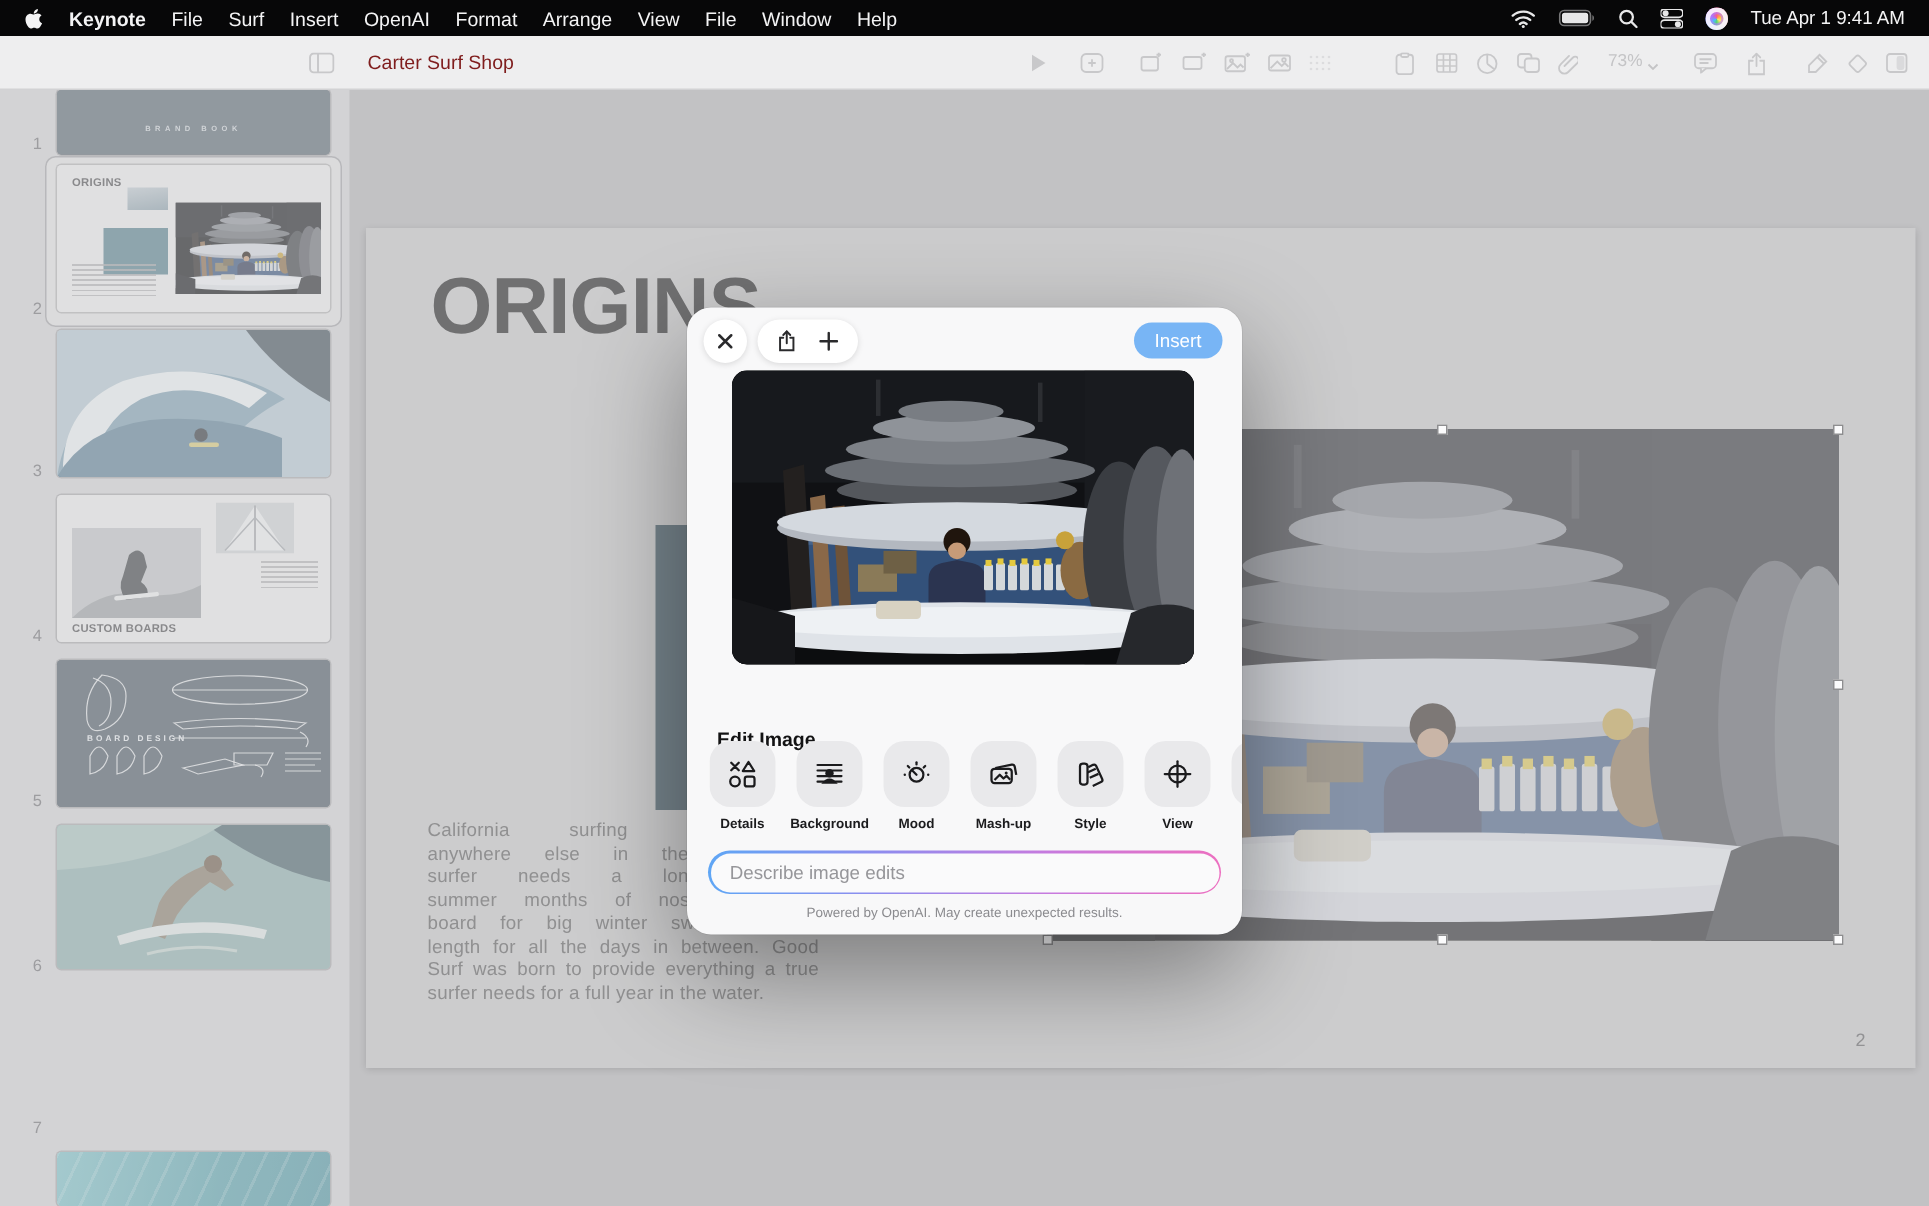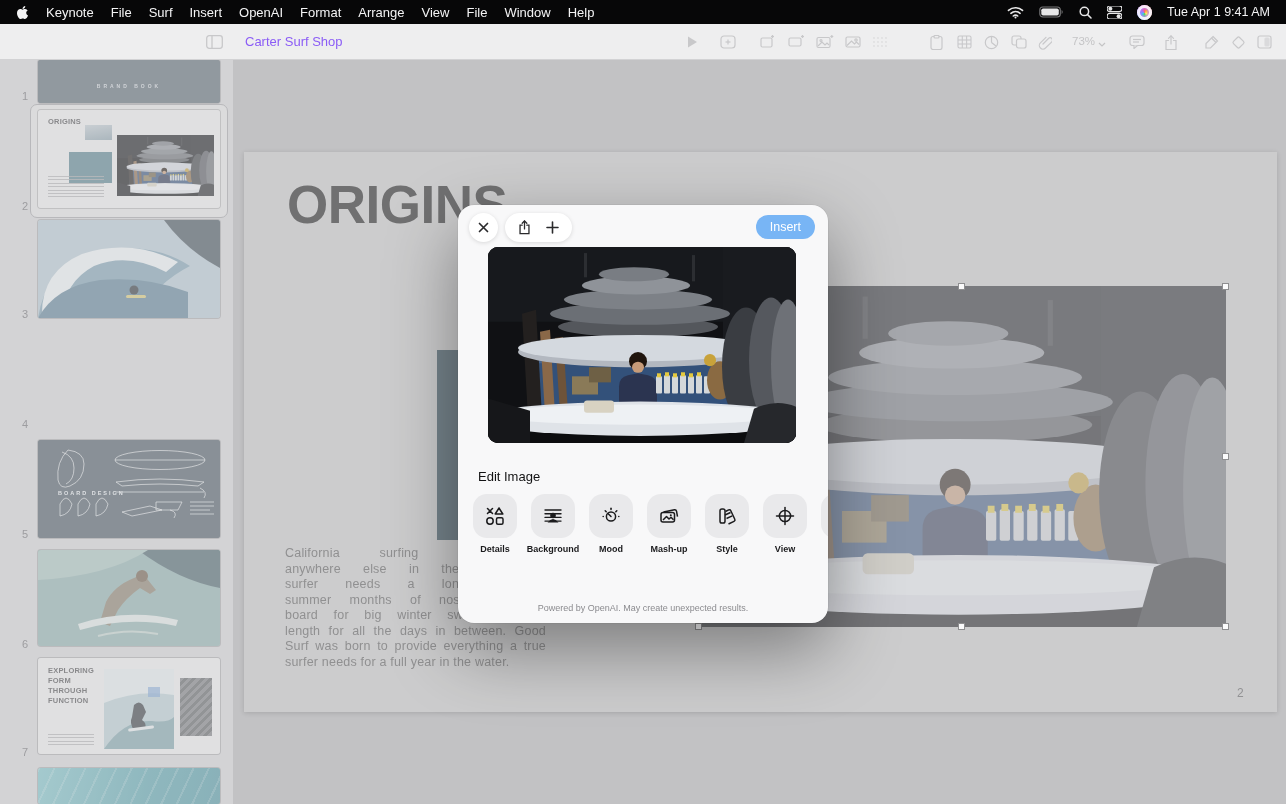--- a/index.html
+++ b/index.html
@@ -4,31 +4,31 @@
 <style>
   *{margin:0;padding:0;box-sizing:border-box}
   html,body{width:1286px;height:804px;overflow:hidden}
   body{position:relative;background:#c2c2c4;font-family:"Liberation Sans",sans-serif;-webkit-font-smoothing:antialiased}
   svg{display:block}
 
   
   .menubar{position:absolute;top:0;left:0;right:0;height:24px;background:#070708;color:#f4f4f5;
     display:flex;align-items:center;justify-content:space-between;padding:0 16px;font-size:13px;z-index:40}
   .mb-left{display:flex;align-items:center;gap:17px}
-  .mb-app{font-weight:400}
+  .mb-app{font-weight:700}
   .mb-item{font-weight:400}
   .mb-right{display:flex;align-items:center;gap:15px;font-size:12.5px}
   .mb-right svg{opacity:.95}
   .pg-dot{width:15px;height:15px;border-radius:50%;
     background:conic-gradient(#ff5d7e,#ffb340,#ffe66b,#55d471,#4bb9ff,#b06ef2,#ff5d7e);
     box-shadow:inset 0 0 0 3px rgba(255,255,255,.85),inset 0 0 0 4.5px rgba(180,120,255,.6)}
 
   
   .toolbar{position:absolute;top:24px;left:0;right:0;height:36px;background:#eeeeef;border-bottom:1px solid #d2d2d4;z-index:5}
-  .tb-title{position:absolute;left:245px;top:10px;font-size:13px;color:#8b5cf6}
+  .tb-title{position:absolute;left:245px;top:10px;font-size:13px;color:#7f1d1d}
   .tb-ic{position:absolute;top:11px;color:#c8c8ca}
   .tb-zoom{position:absolute;left:1072px;top:11px;color:#c4c4c6;font-size:11.5px;display:flex;align-items:flex-end;gap:3px}
 
   
   .sidebar{position:absolute;top:60px;left:0;width:234px;bottom:0;background:#d3d3d5;border-right:1px solid #c2c2c4;z-index:4}
   .snum{position:absolute;left:10px;width:18px;text-align:right;font-size:11px;color:#9d9da0}
   .thumb{position:absolute;left:38px;width:182px;border-radius:3px;overflow:hidden;box-shadow:0 0 0 1px rgba(125,125,130,.28)}
   .thumb::after{content:"";position:absolute;inset:0;background:rgba(209,209,212,.46);pointer-events:none}
   .selbox{position:absolute;left:30px;top:44px;width:198px;height:114px;background:#dbdbdc;border:1.5px solid #b8b8bb;border-radius:7px}
   .tinytext{background:repeating-linear-gradient(#a6a6a8 0,#a6a6a8 1px,transparent 1px,transparent 3.4px)}
@@ -50,21 +50,21 @@
   .dialog{position:absolute;left:458px;top:205px;width:370px;height:418px;background:#f8f8f9;border-radius:16px;
     box-shadow:0 26px 70px rgba(0,0,0,.4),0 0 0 .5px rgba(0,0,0,.07);z-index:30}
   .dlg-close{position:absolute;left:11px;top:8px;width:29px;height:29px;border-radius:50%;background:#fff;
     box-shadow:0 1px 4px rgba(0,0,0,.13);display:flex;align-items:center;justify-content:center;color:#2a2a2c}
   .dlg-pill{position:absolute;left:47px;top:8px;height:29px;border-radius:15px;background:#fff;
     box-shadow:0 1px 4px rgba(0,0,0,.13);display:flex;align-items:center;gap:15px;padding:0 13px;color:#2a2a2c}
   .dlg-insert{position:absolute;right:13px;top:10px;height:24px;padding:0 14px;border-radius:12px;background:#78b5f5;
     color:#fff;font-size:12.5px;font-weight:400;display:flex;align-items:center;border:none}
   .dlg-preview{position:absolute;left:30px;top:42px;width:308px;height:196px;border-radius:10px;overflow:hidden;background:#0f1013}
   .dlg-preview svg{width:100%;height:100%}
-  .dlg-heading{position:absolute;left:20px;top:264px;font-size:13px;font-weight:400;color:#131314}
+  .dlg-heading{position:absolute;left:20px;top:280px;font-size:13px;font-weight:700;color:#131314}
   .tools{position:absolute;left:15px;top:289px;width:355px;height:66px;display:flex;gap:14px;overflow:hidden}
   .tool{width:44px;flex:0 0 44px;display:flex;flex-direction:column;align-items:center}
   .tool-btn{width:44px;height:44px;border-radius:14px;background:#e9e9eb;display:flex;align-items:center;justify-content:center;color:#1b1b1d}
   .tool-label{margin-top:6px;font-size:9px;font-weight:700;color:#1b1b1d;white-space:nowrap}
   .dlg-input-wrap{position:absolute;left:14px;top:362px;width:342px;height:29px;border-radius:15px;padding:1.5px;
     background:linear-gradient(90deg,#5fa6f5,#8f8cee,#c77ade,#ec6fc0)}
   .dlg-input{width:100%;height:100%;border-radius:14px;background:#fafafb;border:none;outline:none;padding:0 13px;
     font-size:12.5px;color:#333;font-family:"Liberation Sans",sans-serif}
   .dlg-input::placeholder{color:#96969a}
   .dlg-footer{position:absolute;left:0;right:0;top:398px;text-align:center;font-size:9px;color:#8b8b8f}
@@ -352,20 +352,36 @@
       <rect width="182" height="98" fill="#b6c8d2"></rect>
       <path d="M182 0 L182 48 Q148 30 126 0 Z" fill="#42505a"></path>
       <path d="M0 98 Q8 46 58 32 Q112 20 152 46 Q120 62 96 98 Z" fill="#7ea0b2"></path>
       <path d="M4 98 Q2 52 44 34 Q94 18 140 42 L128 52 Q90 32 56 46 Q26 62 24 98 Z" fill="#edf2f4"></path>
       <path d="M0 98 Q18 66 62 60 Q110 56 150 72 L150 98 Z" fill="#5d8096"></path>
       <circle cx="96" cy="70" r="4.5" fill="#2e3338"></circle>
       <rect x="88" y="75" width="20" height="3" rx="1.5" fill="#d9c977"></rect>
     </svg>
   </div>
 
+  <div class="thumb t-white" style="top:270px;height:98px">
+    <svg viewBox="0 0 86 60" style="position:absolute;left:10px;top:22px;width:86px;height:60px">
+      <rect width="86" height="60" fill="#c2c5c7"></rect>
+      <path d="M0 60 Q20 40 48 44 Q70 47 86 38 L86 60 Z" fill="#9ea2a5"></path>
+      <path d="M38 18 q6-6 10 0 l2 8 -4 10 q6 4 4 10 l-14 2 q-6-8-2-16 z" fill="#3c4044"></path>
+      <rect x="28" y="44" width="30" height="3" rx="1.5" fill="#eceeef" transform="rotate(-6 43 45)"></rect>
+    </svg>
+    <svg viewBox="0 0 52 34" style="position:absolute;left:106px;top:5px;width:52px;height:34px">
+      <rect width="52" height="34" fill="#cfd2d4"></rect>
+      <path d="M26 2 L46 32 L6 32 Z" fill="#eef0f1"></path>
+      <path d="M26 2 L26 32" stroke="#8e9296" stroke-width="1"></path>
+      <path d="M6 32 L26 10 L46 32" fill="none" stroke="#a2a6aa" stroke-width="1"></path>
+    </svg>
+    <span class="mini-lbl" style="left:10px;top:84px">CUSTOM BOARDS</span>
+    <div class="tinytext" style="position:absolute;left:136px;top:44px;width:38px;height:20px;opacity:.8"></div>
+  </div>
 
   <div class="thumb" style="top:380px;height:98px;background:#4c5a65">
     <svg viewBox="0 0 182 98" style="width:100%;height:100%" fill="none" stroke="rgba(255,255,255,.8)" stroke-width=".8">
       <path d="M30 10 q16 2 16 14 q0 16 -14 22 q-10 4 -12 -6 q-2 -18 10 -30 Z"></path>
       <path d="M24 12 q12 4 12 16 q0 12 -8 16"></path>
       <ellipse cx="122" cy="20" rx="45" ry="9.5"></ellipse>
       <line x1="77" y1="20" x2="167" y2="20"></line>
       <path d="M78 42 Q122 36 166 42 L160 46 Q122 42 84 46 Z"></path>
       <line x1="78" y1="52" x2="166" y2="52"></line>
       <path d="M162 48 q8 4 4 10"></path>
@@ -385,36 +401,20 @@
       <rect width="182" height="96" fill="#8fb0ae"></rect>
       <path d="M100 0 H182 V38 Q140 30 100 0 Z" fill="#49626a"></path>
       <path d="M0 0 H110 Q70 26 0 30 Z" fill="#a9c4bf"></path>
       <path d="M96 28 q10-6 14 2 l8 10 -6 4 -10-6 q-14 10 -22 22 l-8 16 -10-4 6-20 q8-16 28-24 z" fill="#8a7f6c"></path>
       <circle cx="104" cy="26" r="6" fill="#6d5c48"></circle>
       <path d="M40 74 Q90 58 140 70 L138 76 Q90 66 42 80 Z" fill="#dfe7e5"></path>
       <path d="M60 86 q30 -8 60 -2" stroke="#c2d2cd" stroke-width="2" fill="none"></path>
     </svg>
   </div>
 
-  <div class="thumb t-white" style="top:598px;height:96px">
-    <span class="mini-lbl" style="left:10px;top:8px;line-height:10px;white-space:pre-line">EXPLORING
-FORM
-THROUGH
-FUNCTION</span>
-    <svg viewBox="0 0 70 80" style="position:absolute;left:66px;top:11px;width:70px;height:80px">
-      <rect width="70" height="80" fill="#b9cdd2"></rect>
-      <path d="M0 0 H70 V26 Q34 20 0 34 Z" fill="#e3ebed"></path>
-      <path d="M0 80 Q20 50 48 52 Q64 54 70 48 L70 80 Z" fill="#7fa3ab"></path>
-      <path d="M30 36 q5-5 9 0 l3 7 -4 8 q5 3 3 8 l-11 2 q-5-7-2-13 z" fill="#343a40"></path>
-      <rect x="24" y="58" width="26" height="3" rx="1.5" fill="#e8edee" transform="rotate(-8 37 59)"></rect>
-      <rect x="44" y="18" width="12" height="10" fill="#6f9bd2" opacity=".7"></rect>
-    </svg>
-    <div style="position:absolute;left:142px;top:20px;width:32px;height:58px;background:repeating-linear-gradient(135deg,#7c7f82 0,#7c7f82 3px,#5d6063 3px,#5d6063 6px)"></div>
-    <div class="tinytext" style="position:absolute;left:10px;top:76px;width:46px;height:14px;opacity:.8"></div>
-  </div>
 
   <div class="thumb" style="top:708px;height:36px;background:linear-gradient(100deg,#7ec3c9,#57a2ac 60%,#4d96a2)">
     <div style="position:absolute;inset:0;background:repeating-linear-gradient(115deg,rgba(255,255,255,.18) 0,rgba(255,255,255,.18) 2px,transparent 2px,transparent 14px)"></div>
   </div>
 </div>
 
 <div class="canvas">
   <div class="slide">
     <div class="slide-title">ORIGINS</div>
     <div class="teal-img"></div>
@@ -658,14 +658,17 @@
           <svg width="22" height="22" viewBox="0 0 22 22" fill="none" stroke="currentColor" stroke-width="1.5" stroke-linejoin="round">
             <rect x="3.5" y="5" width="15" height="12" rx="2"></rect>
             <line x1="3.5" y1="9" x2="18.5" y2="9"></line>
             <line x1="9" y1="5" x2="9" y2="9"></line>
           </svg>
         </div>
       <div class="tool-label">Aspect</div>
     </div>
   </div>
 
+  <div class="dlg-input-wrap">
+    <input class="dlg-input" type="text" placeholder="Describe image edits" style="">
+  </div>
   <div class="dlg-footer">Powered by OpenAI. May create unexpected results.</div>
 </div>
 
 </body></html>

